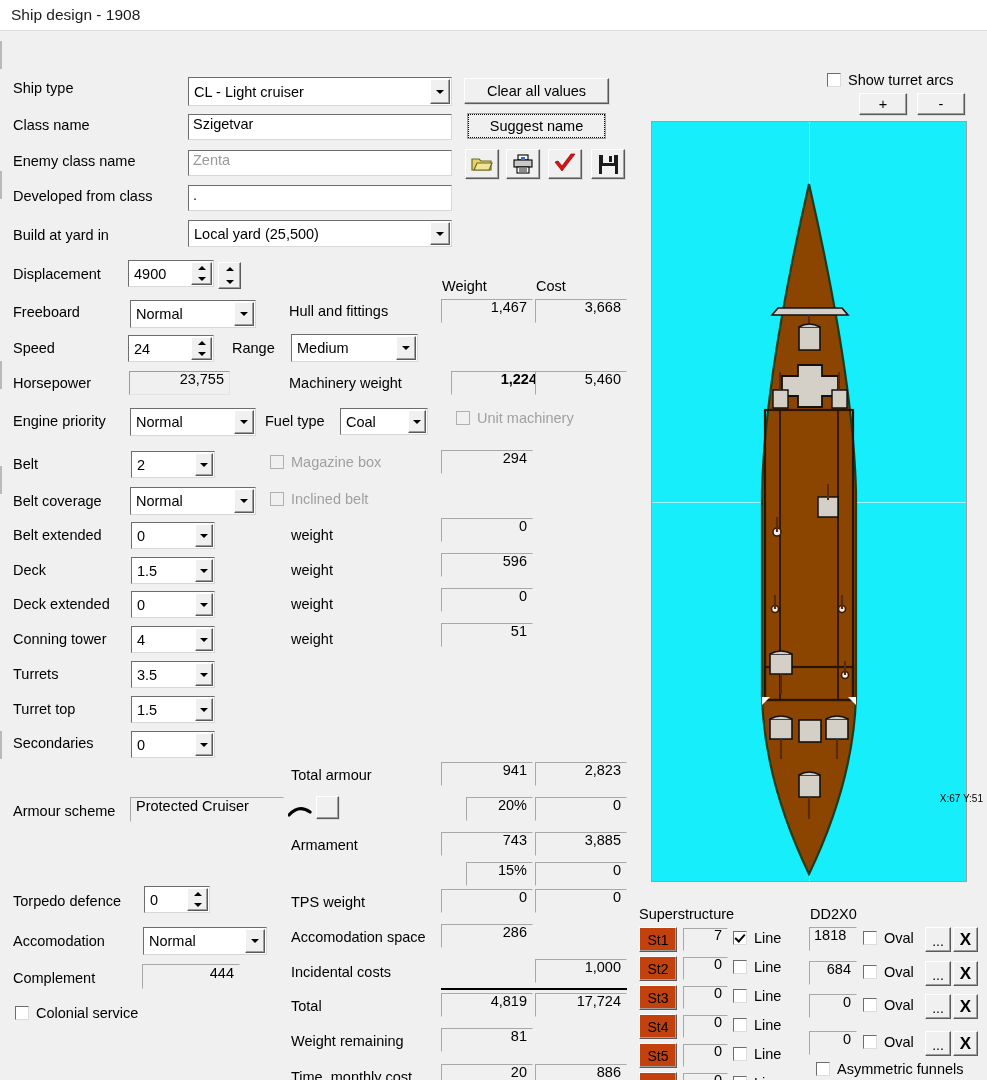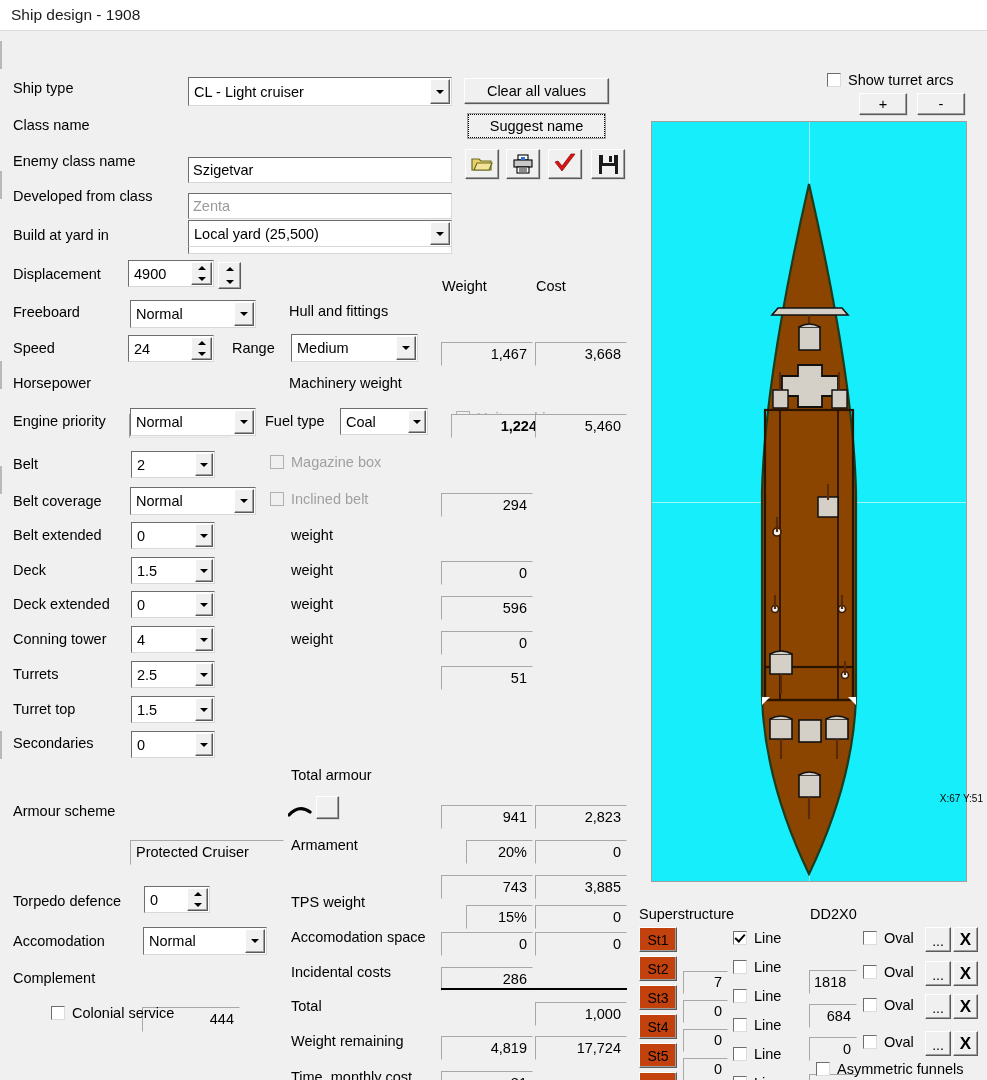--- a/index.html
+++ b/index.html
@@ -31,22 +31,22 @@
   
   .lbl{position:absolute;white-space:nowrap;line-height:18px;}
 
   .field{
     position:absolute;box-sizing:border-box;
     background:#ffffff;
     border:1px solid #828282;
     border-top-color:#6d6d6d;border-left-color:#6d6d6d;
     border-right-color:#d8d8d8;border-bottom-color:#d8d8d8;
     font-family:"Liberation Sans", sans-serif;font-size:14.5px;
-    line-height:1;display:flex;align-items:center;
-    padding:0 4px;overflow:hidden;margin-top:43px;
+    line-height:1;display:flex;align-items:flex-end;
+    padding:8px 4px;overflow:hidden;
   }
   .field.ph{color:#9a9a9a;}
   .ro{
     background:#f0f0f0;border:1px solid #9c9c9c;
     border-right-color:#e4e4e4;border-bottom-color:#e4e4e4;
     justify-content:flex-end;padding-right:5px;
   }
   .ro.flat{
     background:#f0f0f0;border:1px solid #a8a8a8;
     border-right-color:#efefef;border-bottom-color:#efefef;
@@ -325,21 +325,21 @@
   <div class="combo small" style="left:131px;top:595px;width:84px;height:27px;">
     <span class="ctext">4</span>
     <span class="carrow">
         <i class="tri-d"></i>
       </span>
   </div>
   <div class="lbl" style="left:291px;top:599px;">weight</div>
 
   <div class="lbl" style="left:13px;top:634px;">Turrets</div>
   <div class="combo small" style="left:131px;top:630px;width:84px;height:27px;">
-    <span class="ctext">2.5</span>
+    <span class="ctext">3.5</span>
     <span class="carrow">
         <i class="tri-d"></i>
       </span>
   </div>
 
   <div class="lbl" style="left:13px;top:669px;">Turret top</div>
   <div class="combo small" style="left:131px;top:665px;width:84px;height:27px;">
     <span class="ctext">1.5</span>
     <span class="carrow">
         <i class="tri-d"></i>
@@ -378,21 +378,21 @@
     <span class="carrow">
         <i class="tri-d"></i>
       </span>
   </div>
 
   <div class="lbl" style="left:13px;top:938px;">Complement</div>
   <div class="field ro flat" style="left:142px;top:933px;width:98px;height:25px;">
     <span>444</span>
   </div>
 
-  <div class="cb" style="left:15px;top:974px;margin-left:36px;">
+  <div class="cb" style="left:15px;top:974px;">
     <span class="cbx"></span>
     <span class="ctxt">Colonial service</span>
   </div>
 
   <div class="lbl" style="left:442px;top:246px;">Weight</div>
   <div class="lbl" style="left:536px;top:246px;">Cost</div>
 
   <div class="field ro flat" style="left:441px;top:268px;width:92px;height:24px;">
     <span>1,467</span>
     </div>

